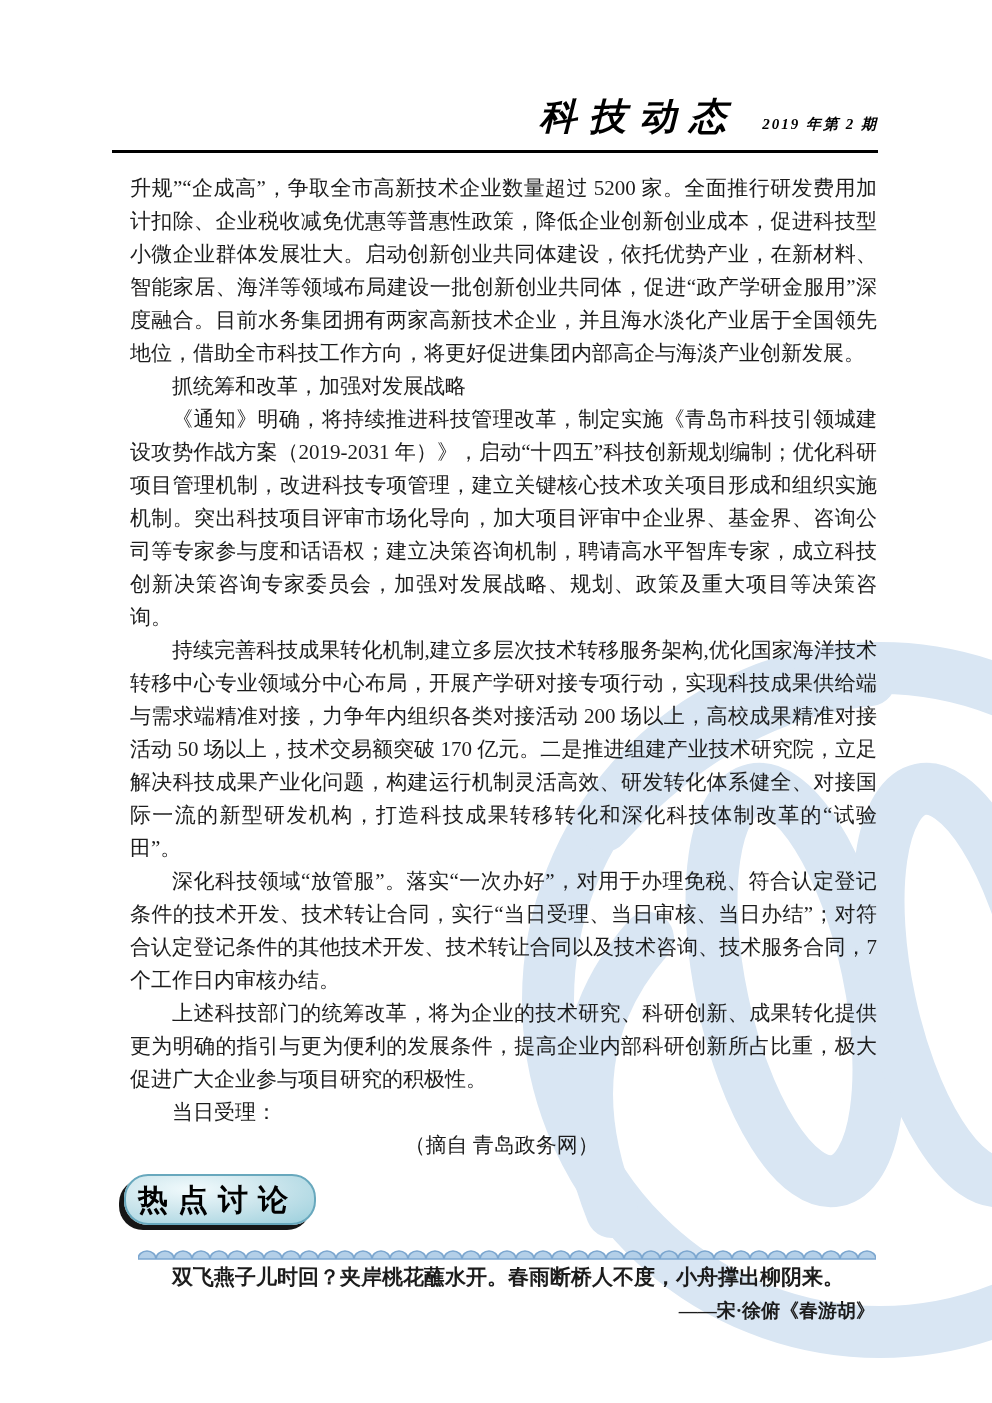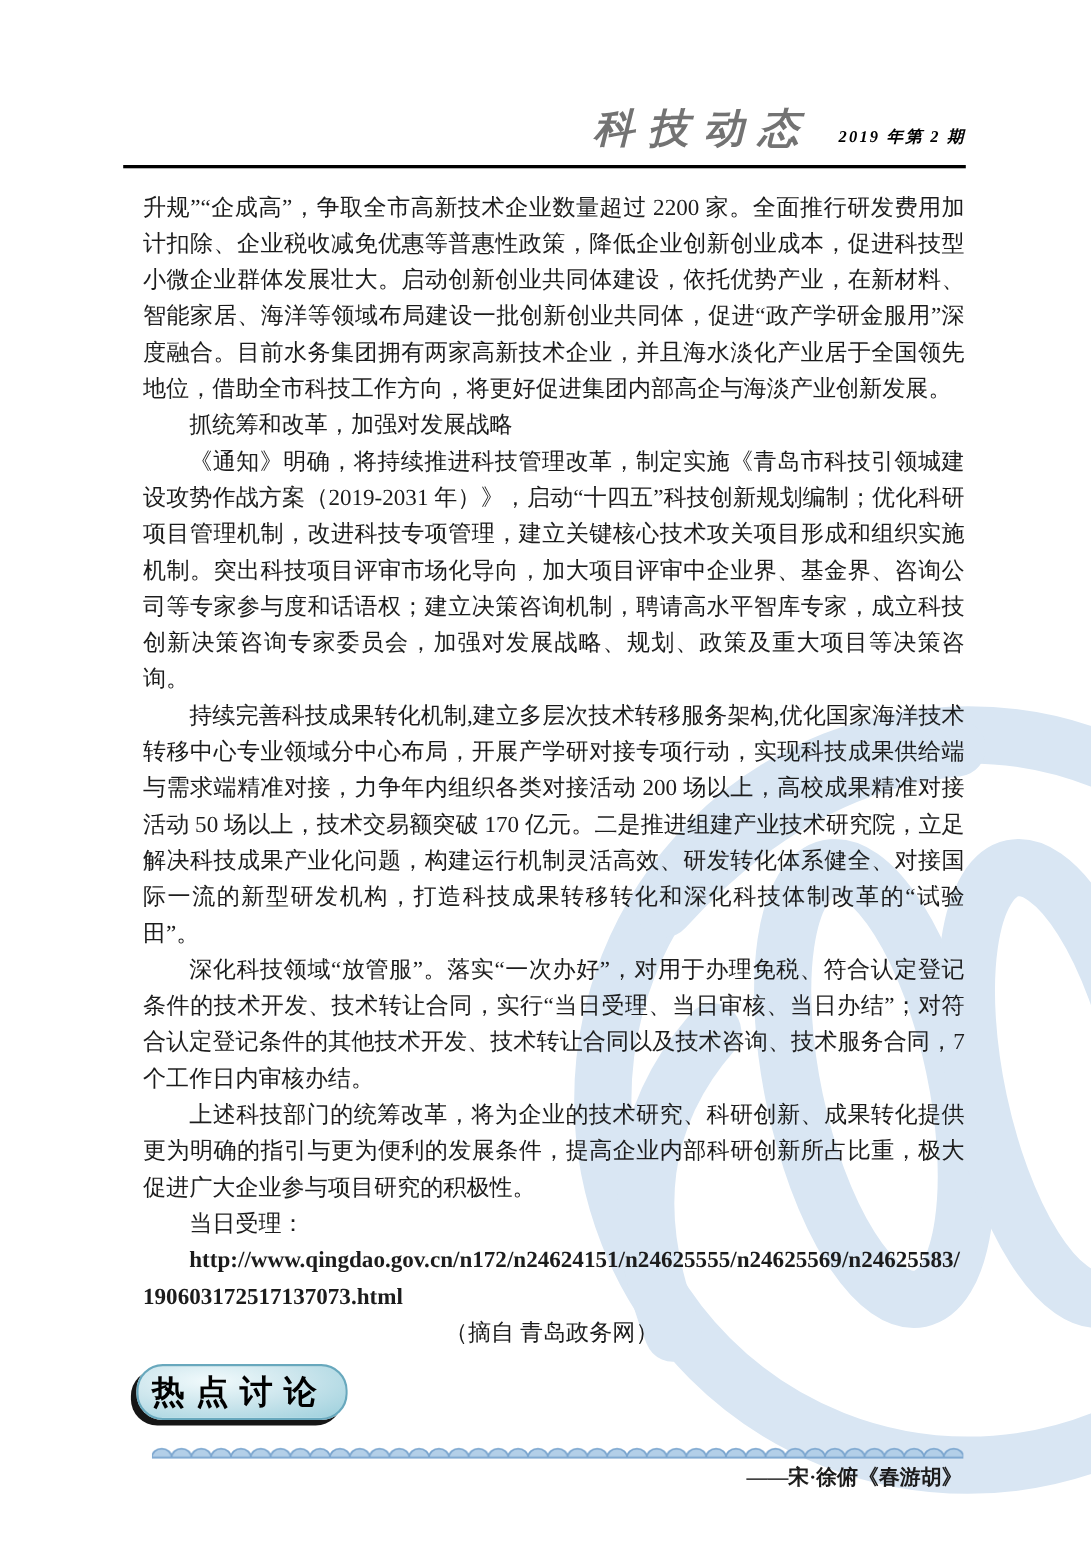--- a/index.html
+++ b/index.html
@@ -19,21 +19,21 @@
   
   .header {
     position:absolute; left:112px; top:92px; width:766px;
     text-align:right; z-index:1;
     border-bottom:3px solid #000;
     padding-bottom:8px;
   }
   .header-title {
     font-style:italic; font-weight:bold;
     font-size:37px; letter-spacing:13px;
-    color:#737373;
+    color:#000000;
   }
   .header-issue {
     font-style:italic; font-weight:bold;
     font-size:15px; letter-spacing:2px;
     color:#000; margin-left:19px;
   }
 
   
   .content {
     position:absolute; left:130px; top:172px; width:747px; z-index:1;
@@ -81,39 +81,39 @@
       <path d="M 604 826 Q 724 694 870 680"></path>
     </g>
   </svg>
 
   <div class="header">
     <span class="header-title">科技动态</span>
     <span class="header-issue">2019 年第 2 期</span>
   </div>
 
   <div class="content">
-    <p class="no-indent">升规”“企成高”，争取全市高新技术企业数量超过 2200 家。全面推行研发费用加计扣除、企业税收减免优惠等普惠性政策，降低企业创新创业成本，促进科技型小微企业群体发展壮大。启动创新创业共同体建设，依托优势产业，在新材料、智能家居、海洋等领域布局建设一批创新创业共同体，促进“政产学研金服用”深度融合。目前水务集团拥有两家高新技术企业，并且海水淡化产业居于全国领先地位，借助全市科技工作方向，将更好促进集团内部高企与海淡产业创新发展。</p>
+    <p class="no-indent">升规”“企成高”，争取全市高新技术企业数量超过 5200 家。全面推行研发费用加计扣除、企业税收减免优惠等普惠性政策，降低企业创新创业成本，促进科技型小微企业群体发展壮大。启动创新创业共同体建设，依托优势产业，在新材料、智能家居、海洋等领域布局建设一批创新创业共同体，促进“政产学研金服用”深度融合。目前水务集团拥有两家高新技术企业，并且海水淡化产业居于全国领先地位，借助全市科技工作方向，将更好促进集团内部高企与海淡产业创新发展。</p>
     <p>抓统筹和改革，加强对发展战略</p>
     <p>《通知》明确，将持续推进科技管理改革，制定实施《青岛市科技引领城建设攻势作战方案（2019-2031 年）》，启动“十四五”科技创新规划编制；优化科研项目管理机制，改进科技专项管理，建立关键核心技术攻关项目形成和组织实施机制。突出科技项目评审市场化导向，加大项目评审中企业界、基金界、咨询公司等专家参与度和话语权；建立决策咨询机制，聘请高水平智库专家，成立科技创新决策咨询专家委员会，加强对发展战略、规划、政策及重大项目等决策咨询。</p>
     <p>持续完善科技成果转化机制,建立多层次技术转移服务架构,优化国家海洋技术转移中心专业领域分中心布局，开展产学研对接专项行动，实现科技成果供给端与需求端精准对接，力争年内组织各类对接活动 200 场以上，高校成果精准对接活动 50 场以上，技术交易额突破 170 亿元。二是推进组建产业技术研究院，立足解决科技成果产业化问题，构建运行机制灵活高效、研发转化体系健全、对接国际一流的新型研发机构，打造科技成果转移转化和深化科技体制改革的“试验田”。</p>
     <p>深化科技领域“放管服”。落实“一次办好”，对用于办理免税、符合认定登记条件的技术开发、技术转让合同，实行“当日受理、当日审核、当日办结”；对符合认定登记条件的其他技术开发、技术转让合同以及技术咨询、技术服务合同，7 个工作日内审核办结。</p>
     <p>上述科技部门的统筹改革，将为企业的技术研究、科研创新、成果转化提供更为明确的指引与更为便利的发展条件，提高企业内部科研创新所占比重，极大促进广大企业参与项目研究的积极性。</p>
     <p>当日受理：</p>
-    <p class="url-text">http://www.qingdao.gov.cn/n172/n24624151/n24625555/n24625569/n24625583/190603172517137073.html</p>
     <p class="source-line">（摘自 青岛政务网）</p>
 
     <div class="hot-box-wrap">
       <div class="hot-box">热点讨论</div>
     </div>
 
     <svg class="wave" width="738" height="14" viewBox="0 0 738 14" aria-hidden="true">
       <defs>
         <pattern id="wavepat" width="18" height="14" patternUnits="userSpaceOnUse">
           <path d="M0 12 A 9 8 0 0 1 18 12 Z" fill="#b3cfe8" stroke="#7ba6cf" stroke-width="1.6"></path>
         </pattern>
       </defs>
       <rect x="0" y="0" width="738" height="14" fill="url(#wavepat)"></rect>
     </svg>
 
+    <p class="quote-line">双飞燕子儿时回？夹岸桃花蘸水开。春雨断桥人不度，小舟撑出柳阴来。</p>
     <p class="quote-attribution">——宋·徐俯《春游胡》</p>
   </div>
 
 </div>
 
 </body></html>

